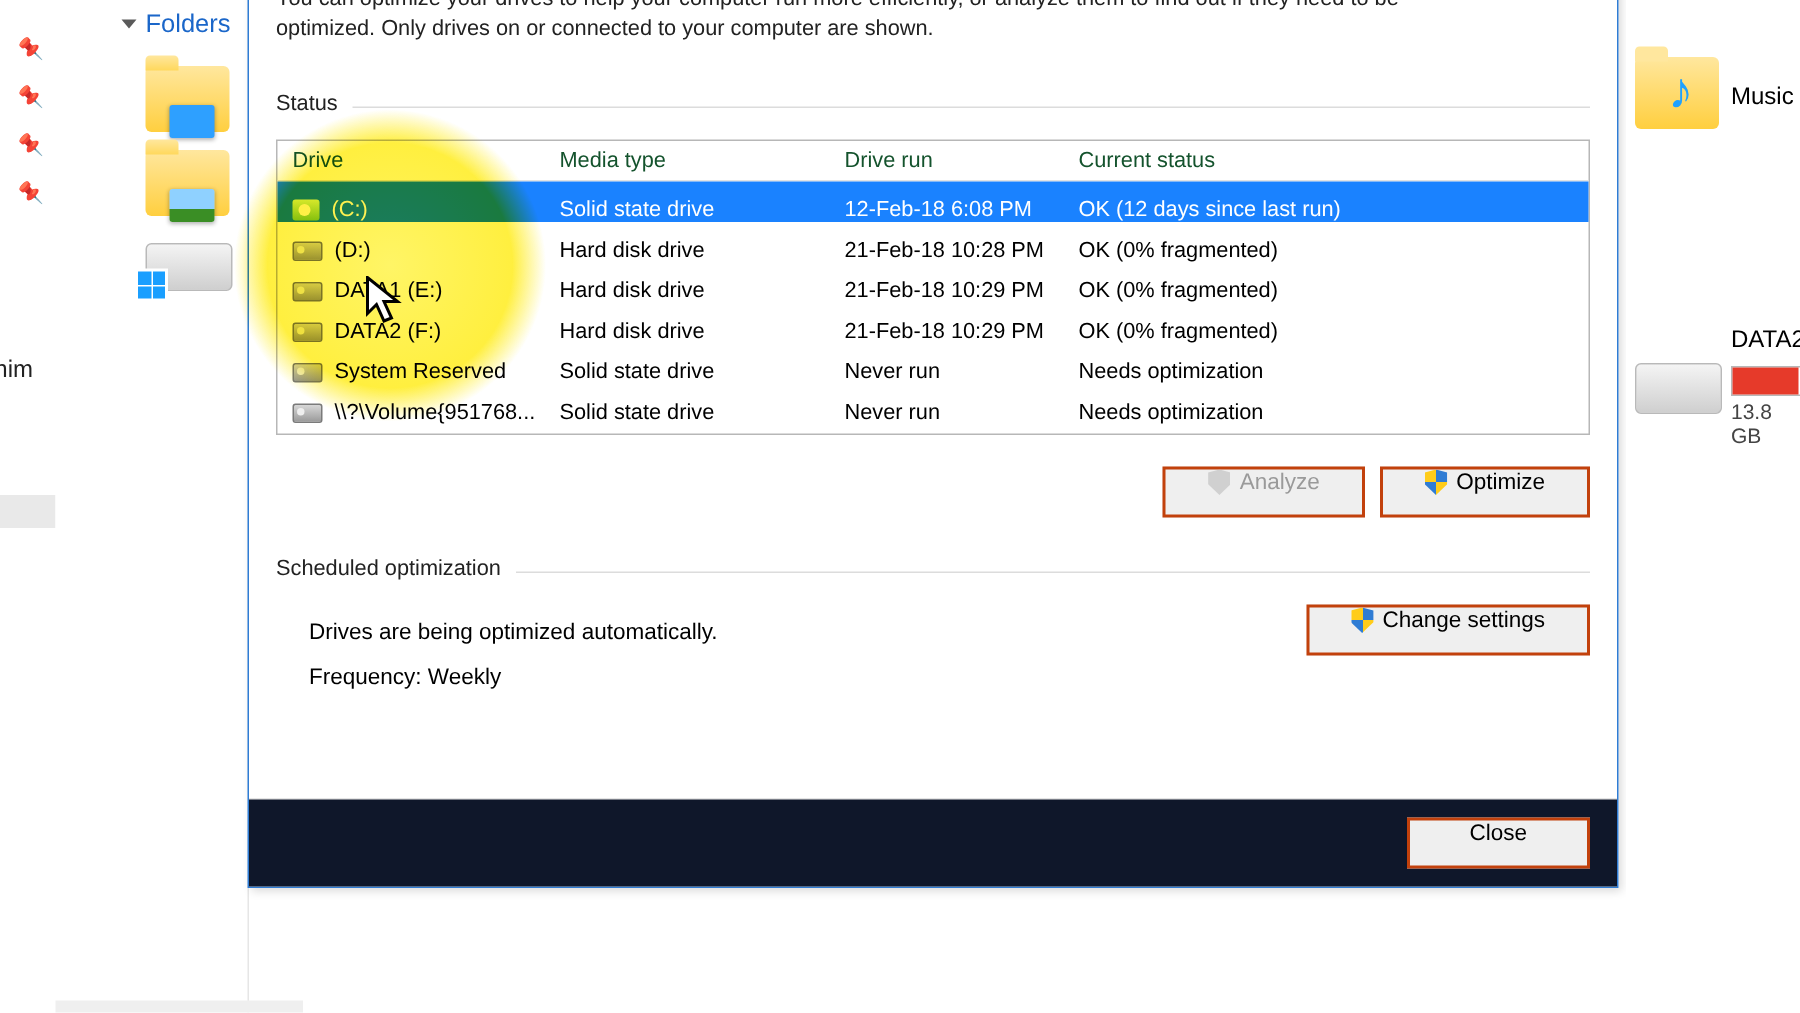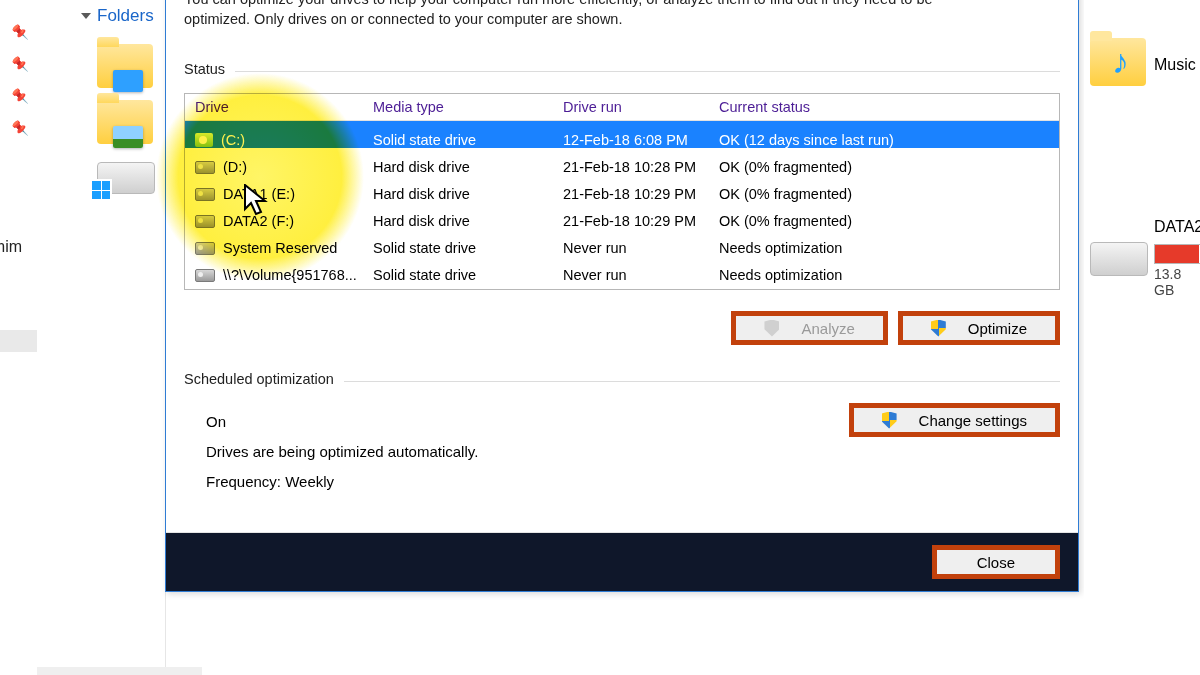--- a/index.html
+++ b/index.html
@@ -31,33 +31,33 @@
 
 .dlg{position:absolute;left:165px;top:-30px;width:912px;height:620px;background:#fff;border:1px solid #2f7cd4;box-shadow:2px 2px 6px rgba(0,0,0,.15)}
 .intro{position:absolute;left:18px;top:18px;right:18px;font-size:14.5px;line-height:20px;color:#222}
 .section-line{position:absolute;left:18px;right:18px;height:1px;background:#dcdcdc}
 .section-lbl{position:absolute;left:18px;background:#fff;padding-right:10px;font-size:14.5px;color:#222}
 .sl-status{top:100px}.sll-status{top:90px}
 .sl-sched{top:410px}.sll-sched{top:400px}
 
 
 .tbl{position:absolute;left:18px;top:122px;right:18px;height:195px;border:1px solid #b7b7b7}
-.thead{display:flex;height:26px;align-items:center;border-bottom:1px solid #e2e2e2;font-size:14.5px;color:#4c1d95}
+.thead{display:flex;height:26px;align-items:center;border-bottom:1px solid #e2e2e2;font-size:14.5px;color:#14532d}
 .c-drive{width:178px;padding-left:10px}.c-media{width:190px}.c-last{width:156px}.c-stat{flex:1}
 .trow{display:flex;height:27px;align-items:flex-end;font-size:14.5px}
 .trow.sel{background:#1a82ff;color:#fff}
 .trow .c-drive{display:flex;align-items:center;gap:8px}
 .hdd{display:inline-block;width:18px;height:11px;border-radius:2px;background:linear-gradient(#d7d7d7,#9b9b9b);border:1px solid #7a7a7a;position:relative}
 .hdd::after{content:"";position:absolute;left:2px;top:2px;width:5px;height:5px;border-radius:50%;background:#efefef}
 .cdr{width:18px;height:14px;border-radius:2px;background:linear-gradient(#d7f89a,#85cc2f);display:inline-block;position:relative}
 .cdr::after{content:"";position:absolute;left:4px;top:3px;width:8px;height:8px;border-radius:50%;background:#fff}
 
 
 .btnrow{position:absolute;right:18px;top:340px;display:flex;gap:10px}
-.btn{display:inline-flex;align-items:center;justify-content:center;gap:22px;height:34px;padding:0 28px;background:#efefef;border:5px solid #c2410c;font-size:15px;cursor:pointer}
+.btn{display:inline-flex;justify-content:center;gap:6px;height:34px;padding:0 28px;background:#efefef;border:2px solid #c2410c;font-size:15px;cursor:pointer}
 .btn.dis{color:#9a9a9a}
 .shield{display:inline-block;width:15px;height:17px;background:conic-gradient(#2f7cd4 0 25%,#ffcc1a 0 50%,#2f7cd4 0 75%,#ffcc1a 0);clip-path:polygon(50% 0,100% 12%,100% 58%,50% 100%,0 58%,0 12%)}
 .shield.dis{background:#d0d0d0}
 
 .sched{position:absolute;left:40px;top:436px;font-size:15px;line-height:30px}
 .sched .on{font-weight:400}
 .chgset{position:absolute;right:18px;top:432px}
 .dlg-foot{position:absolute;left:0;right:0;bottom:0;height:58px;background:#0f172a;border-top:1px solid #e5e5e5}
 .close{position:absolute;right:18px;top:12px}
 
@@ -198,21 +198,20 @@
     <button class="btn">
           <span class="shield"></span>
           <span>Optimize</span>
         </button>
   </div>
 
   <div class="section-line sl-sched"></div>
   <div class="section-lbl sll-sched">Scheduled optimization</div>
 
   <div class="sched">
-    <div class="on">On</div>
     <div>Drives are being optimized automatically.</div>
     <div>Frequency: Weekly</div>
   </div>
   <button class="btn chgset">
         <span class="shield"></span>
         <span>Change settings</span>
       </button>
 
   <div class="dlg-foot">
     <button class="btn close" style="padding:0 40px">

